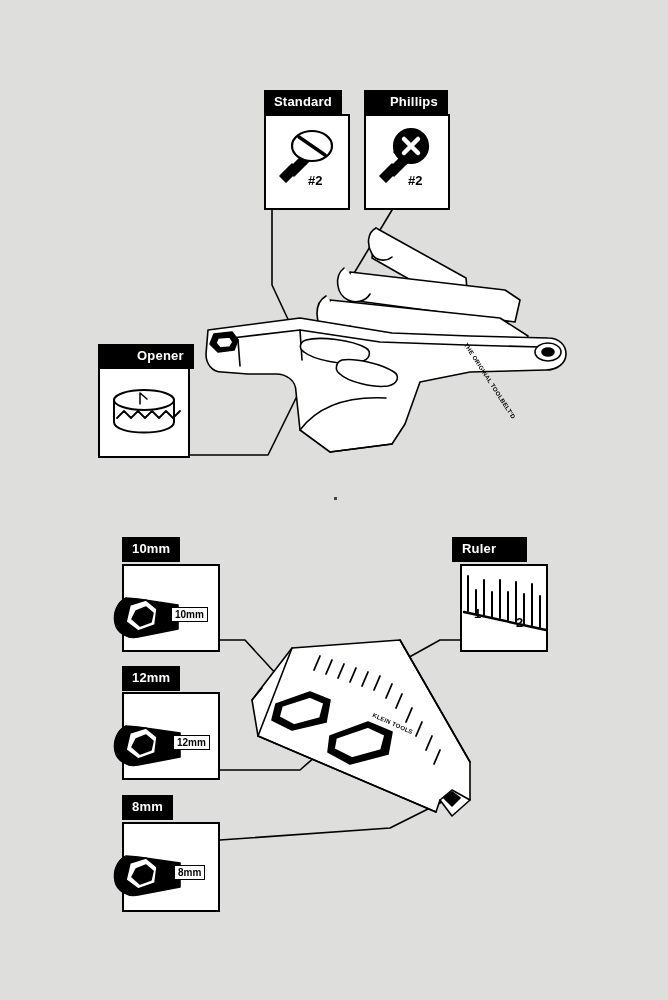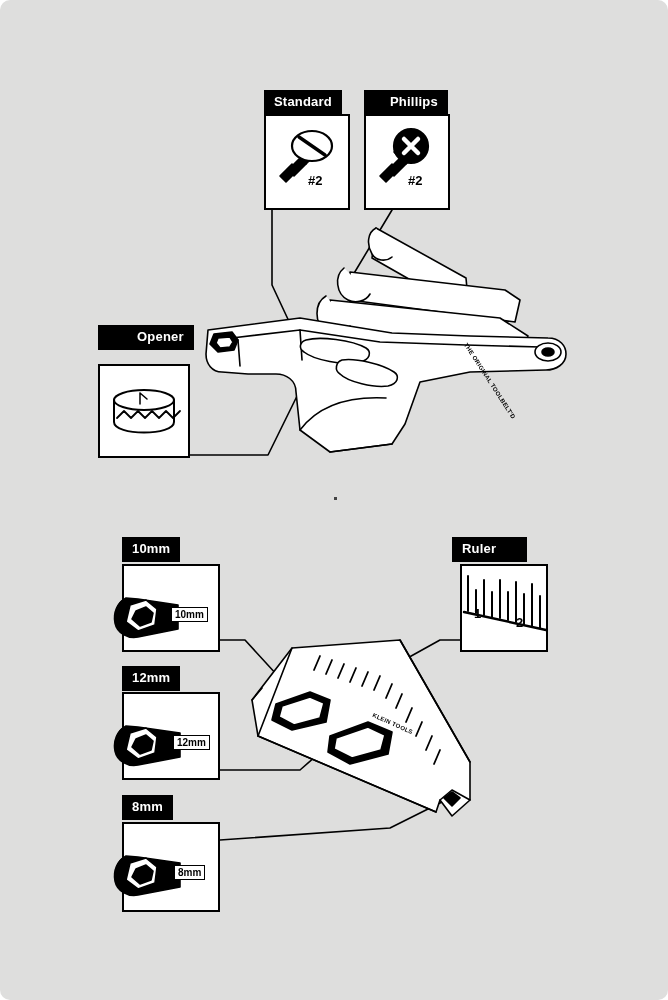--- a/index.html
+++ b/index.html
@@ -9,21 +9,20 @@
   }
   body {
     font-family: "Liberation Sans", sans-serif;
   }
   #page {
     position: relative;
     width: 668px;
     height: 1000px;
     background: #dededd;
     overflow: hidden;
-    border-radius: 10px;
   }
   .svg-layer {
     position: absolute;
     left: 0;
     top: 0;
     width: 668px;
     height: 1000px;
   }
   
   .chip {
@@ -276,21 +275,21 @@
           <path d="M524 594 L524 624"></path>
           <path d="M532 584 L532 626"></path>
           <path d="M540 596 L540 628"></path>
         </g>
       </g>
     </g>
   </svg>
 
   <div class="chip" style="left:264px; top:90px;">Standard</div>
   <div class="chip" style="left:364px; top:90px;padding-left:24px;">Phillips</div>
-  <div class="chip" style="left:98px; top:325px;padding-left:37px;">Opener</div>
+  <div class="chip" style="left:98px; top:344px;padding-left:37px;">Opener</div>
   <div class="chip" style="left:122px; top:537px;">10mm</div>
   <div class="chip" style="left:122px; top:666px;">12mm</div>
   <div class="chip" style="left:122px; top:795px;">8mm</div>
   <div class="chip" style="left:452px; top:537px; width:75px; box-sizing:border-box;">Ruler</div>
 
   <div class="screw-num" style="left:308px; top:173px;">#2</div>
   <div class="screw-num" style="left:408px; top:173px;">#2</div>
 
   <div class="inline-size" style="left:171px; top:607px;">10mm</div>
   <div class="inline-size" style="left:173px; top:735px;">12mm</div>

